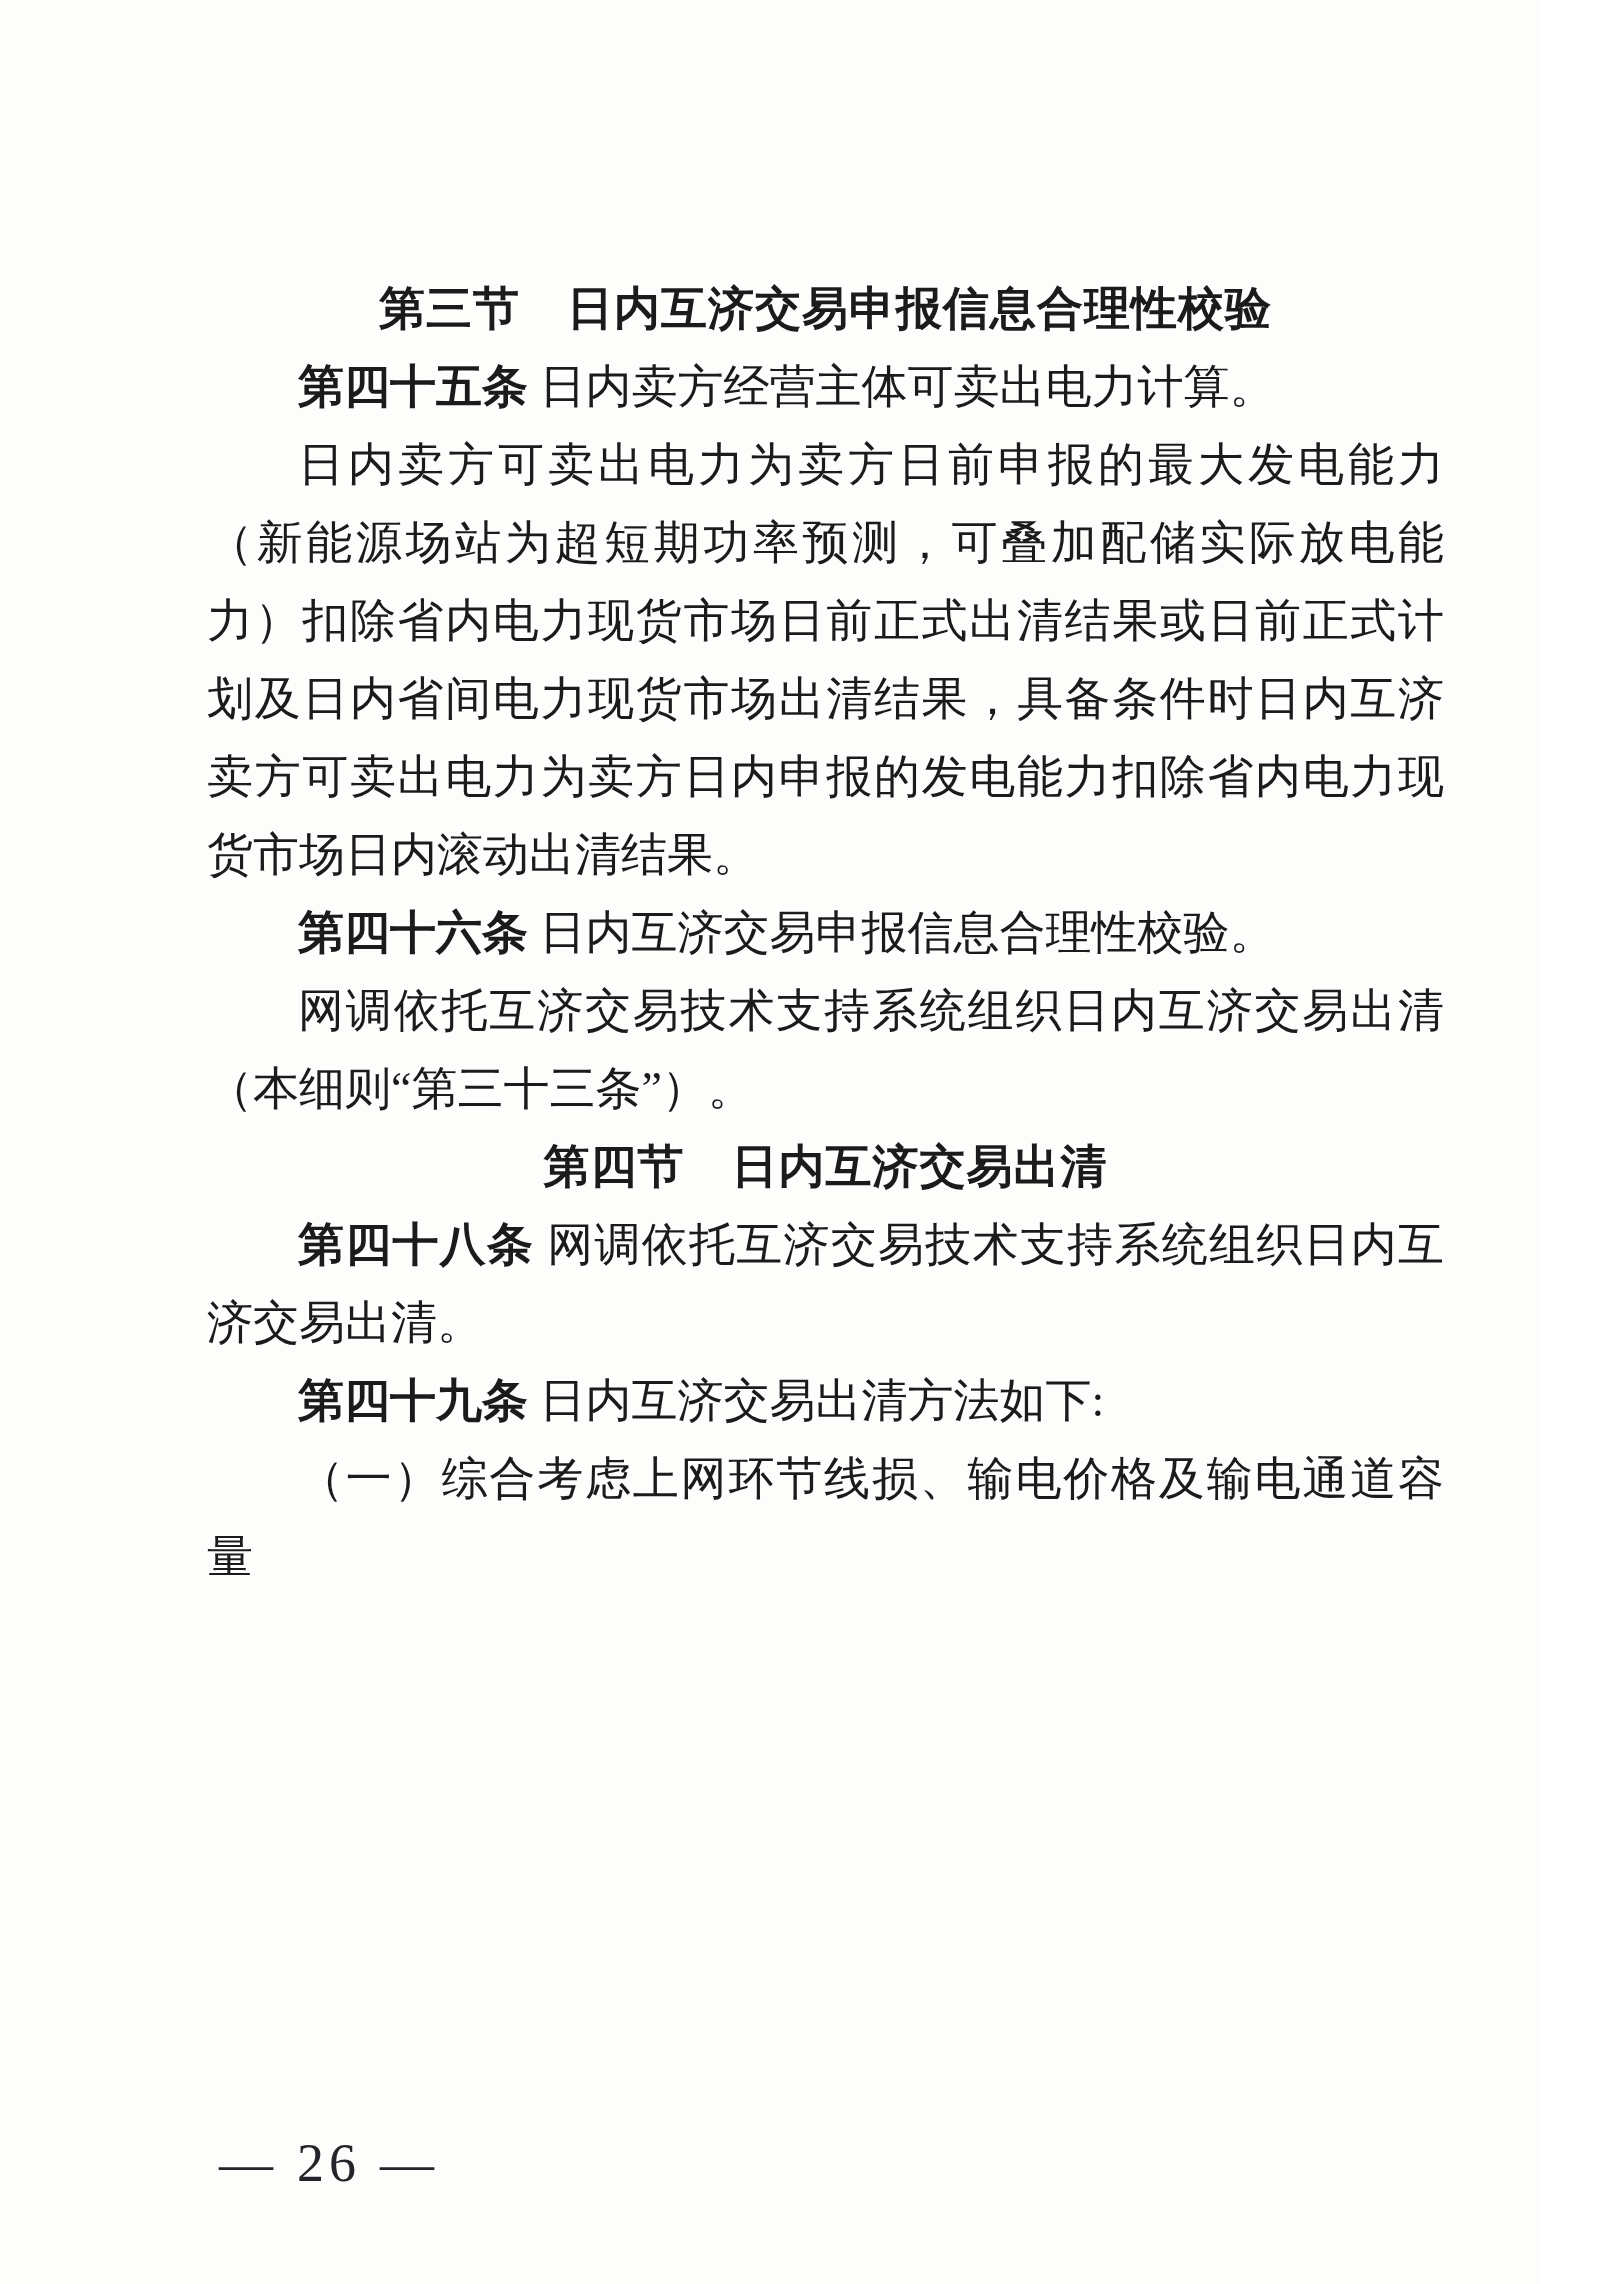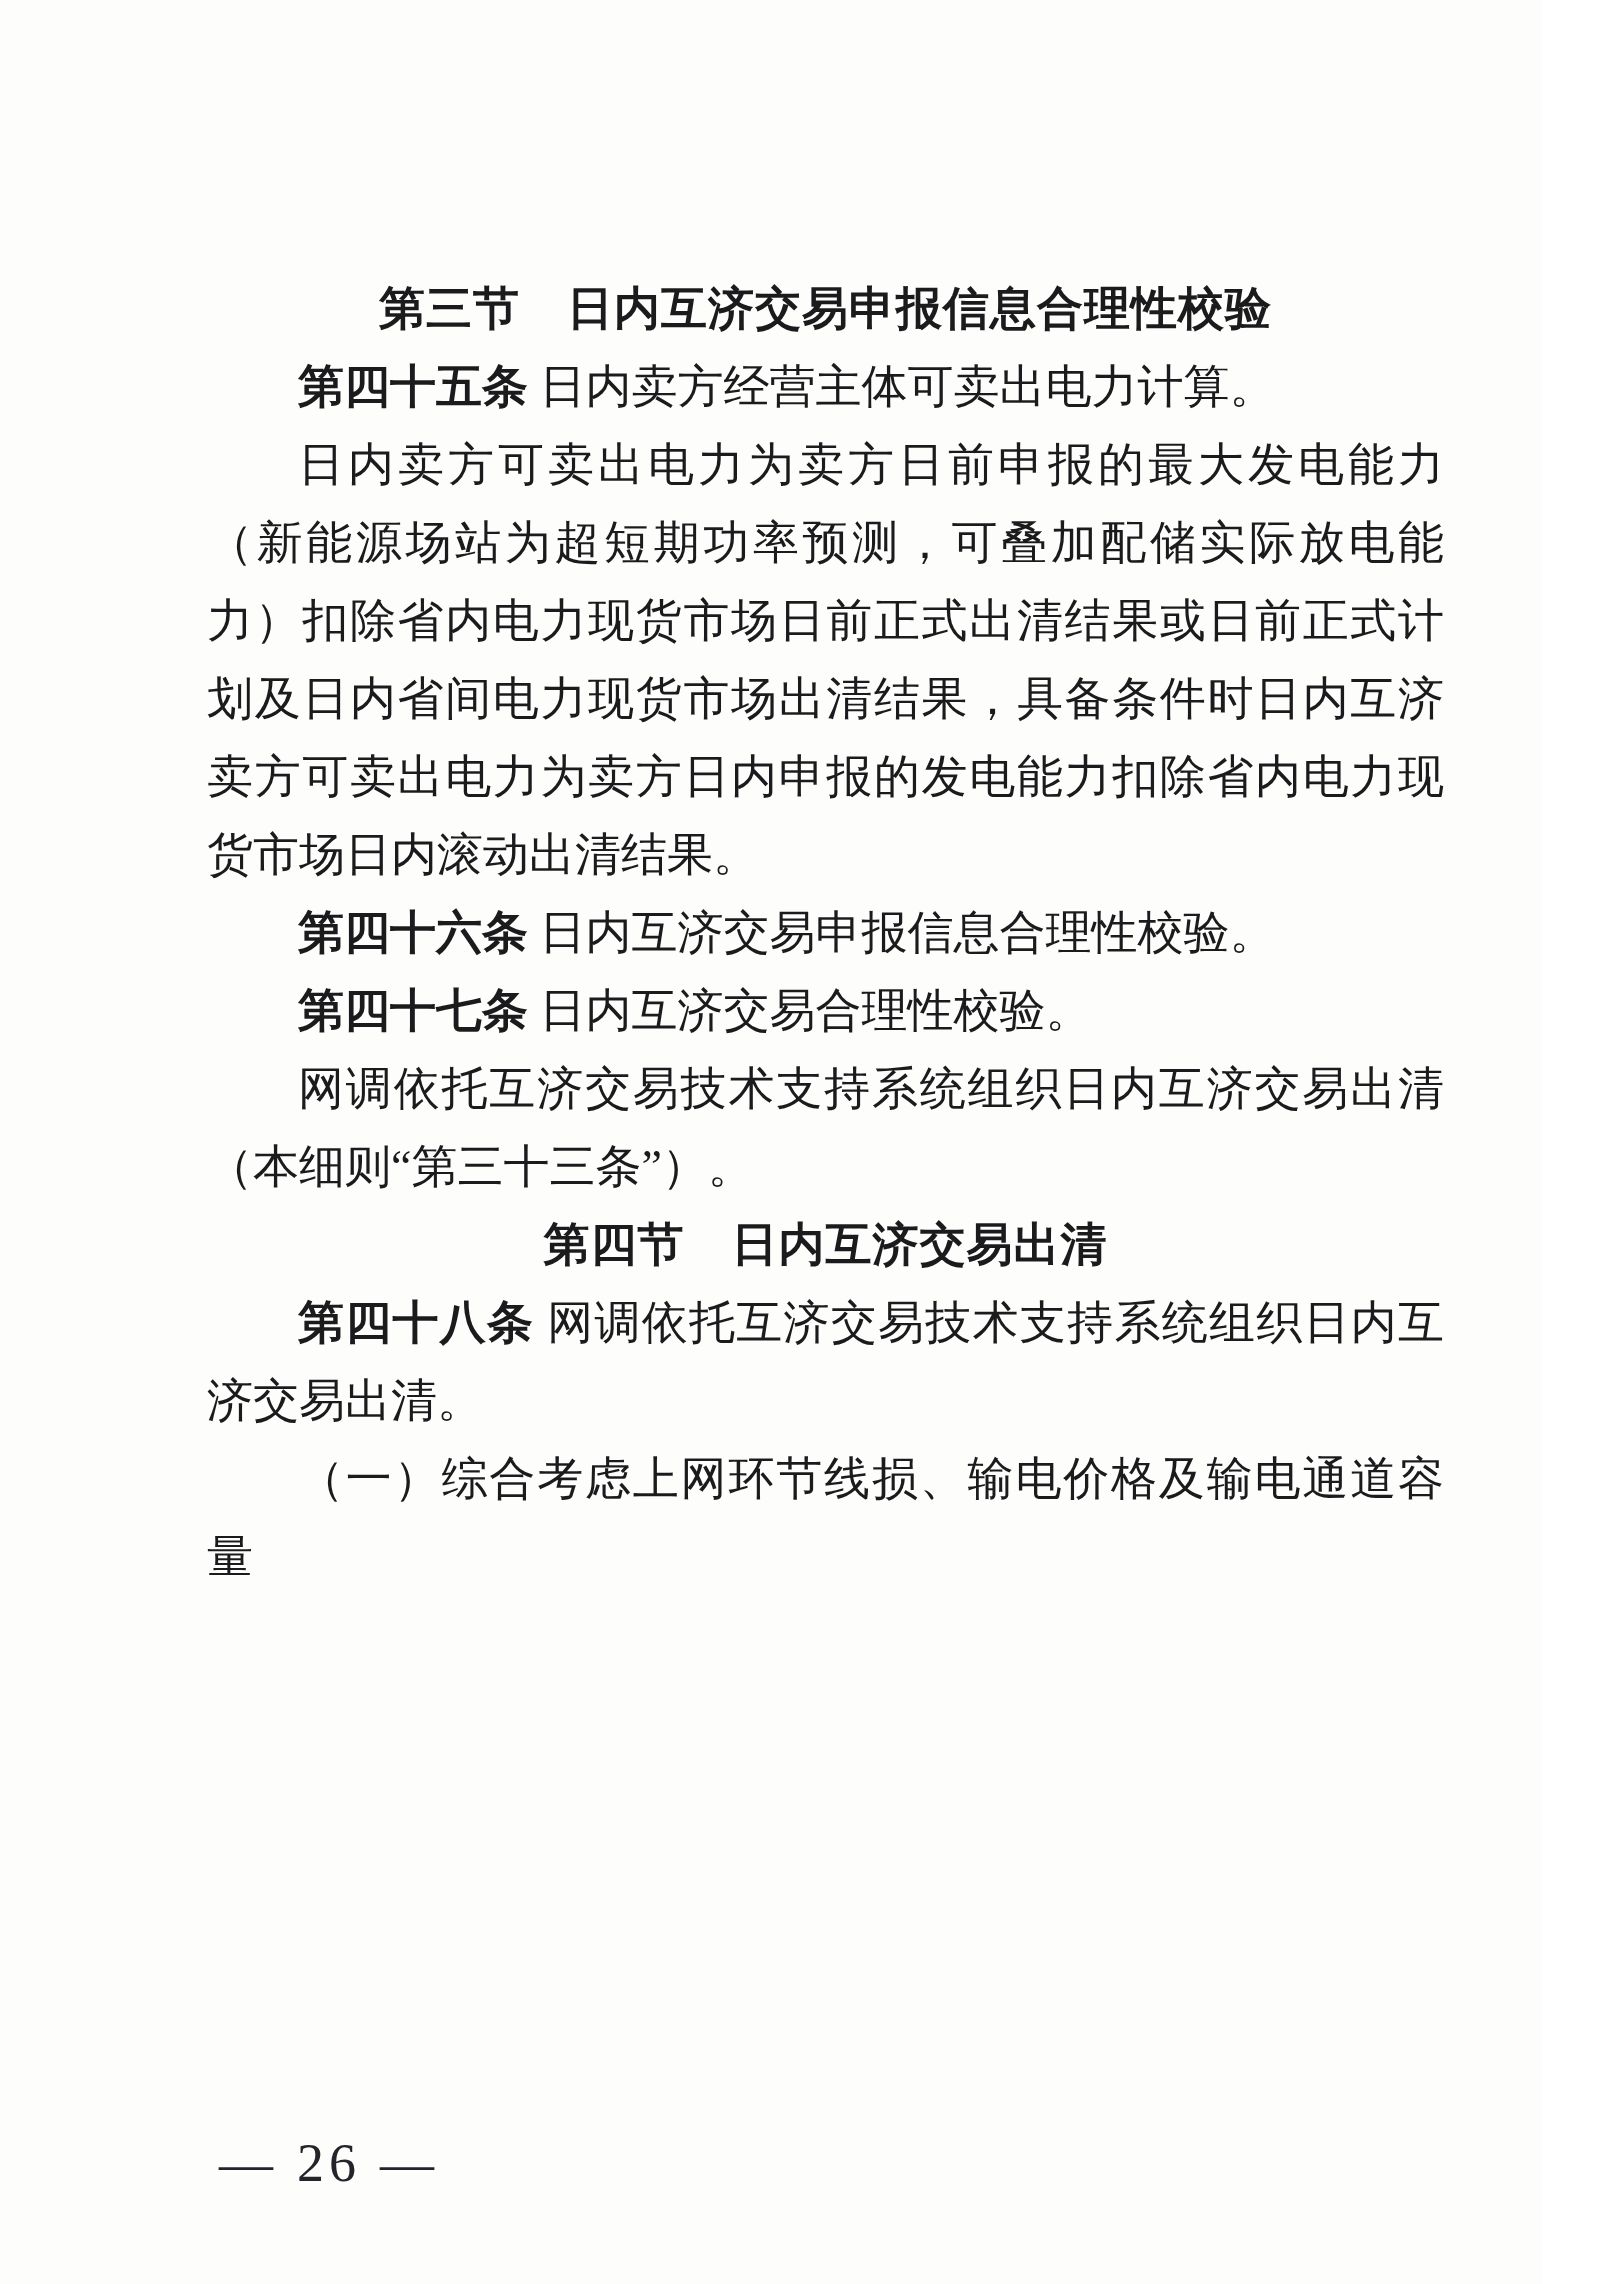--- a/index.html
+++ b/index.html
@@ -58,21 +58,21 @@
 </style>
 </head>
 <body>
 
 <div class="page">
   <div class="content">
       <p class="block-section-title">第三节　日内互济交易申报信息合理性校验</p>
       <p class="block-article"><span class="art-num">第四十五条</span> <span>日内卖方经营主体可卖出电力计算。</span></p>
       <p class="block-body">日内卖方可卖出电力为卖方日前申报的最大发电能力（新能源场站为超短期功率预测，可叠加配储实际放电能力）扣除省内电力现货市场日前正式出清结果或日前正式计划及日内省间电力现货市场出清结果，具备条件时日内互济卖方可卖出电力为卖方日内申报的发电能力扣除省内电力现货市场日内滚动出清结果。</p>
       <p class="block-article"><span class="art-num">第四十六条</span> <span>日内互济交易申报信息合理性校验。</span></p>
-      <p class="block-article"><span class="art-num">第四十七条</span> <span>日内互济交易合理性校验。</span></p>
       <p class="block-body">网调依托互济交易技术支持系统组织日内互济交易出清（本细则“第三十三条”）。</p>
       <p class="block-section-title">第四节　日内互济交易出清</p>
       <p class="block-article"><span class="art-num">第四十八条</span> <span>网调依托互济交易技术支持系统组织日内互济交易出清。</span></p>
+      <p class="block-article"><span class="art-num">第四十九条</span> <span>日内互济交易出清方法如下:</span></p>
       <p class="block-body">（一）综合考虑上网环节线损、输电价格及输电通道容量</p>
     </div>
   <div class="footer">— 26 —</div>
 </div>
 
 
 </body></html>

